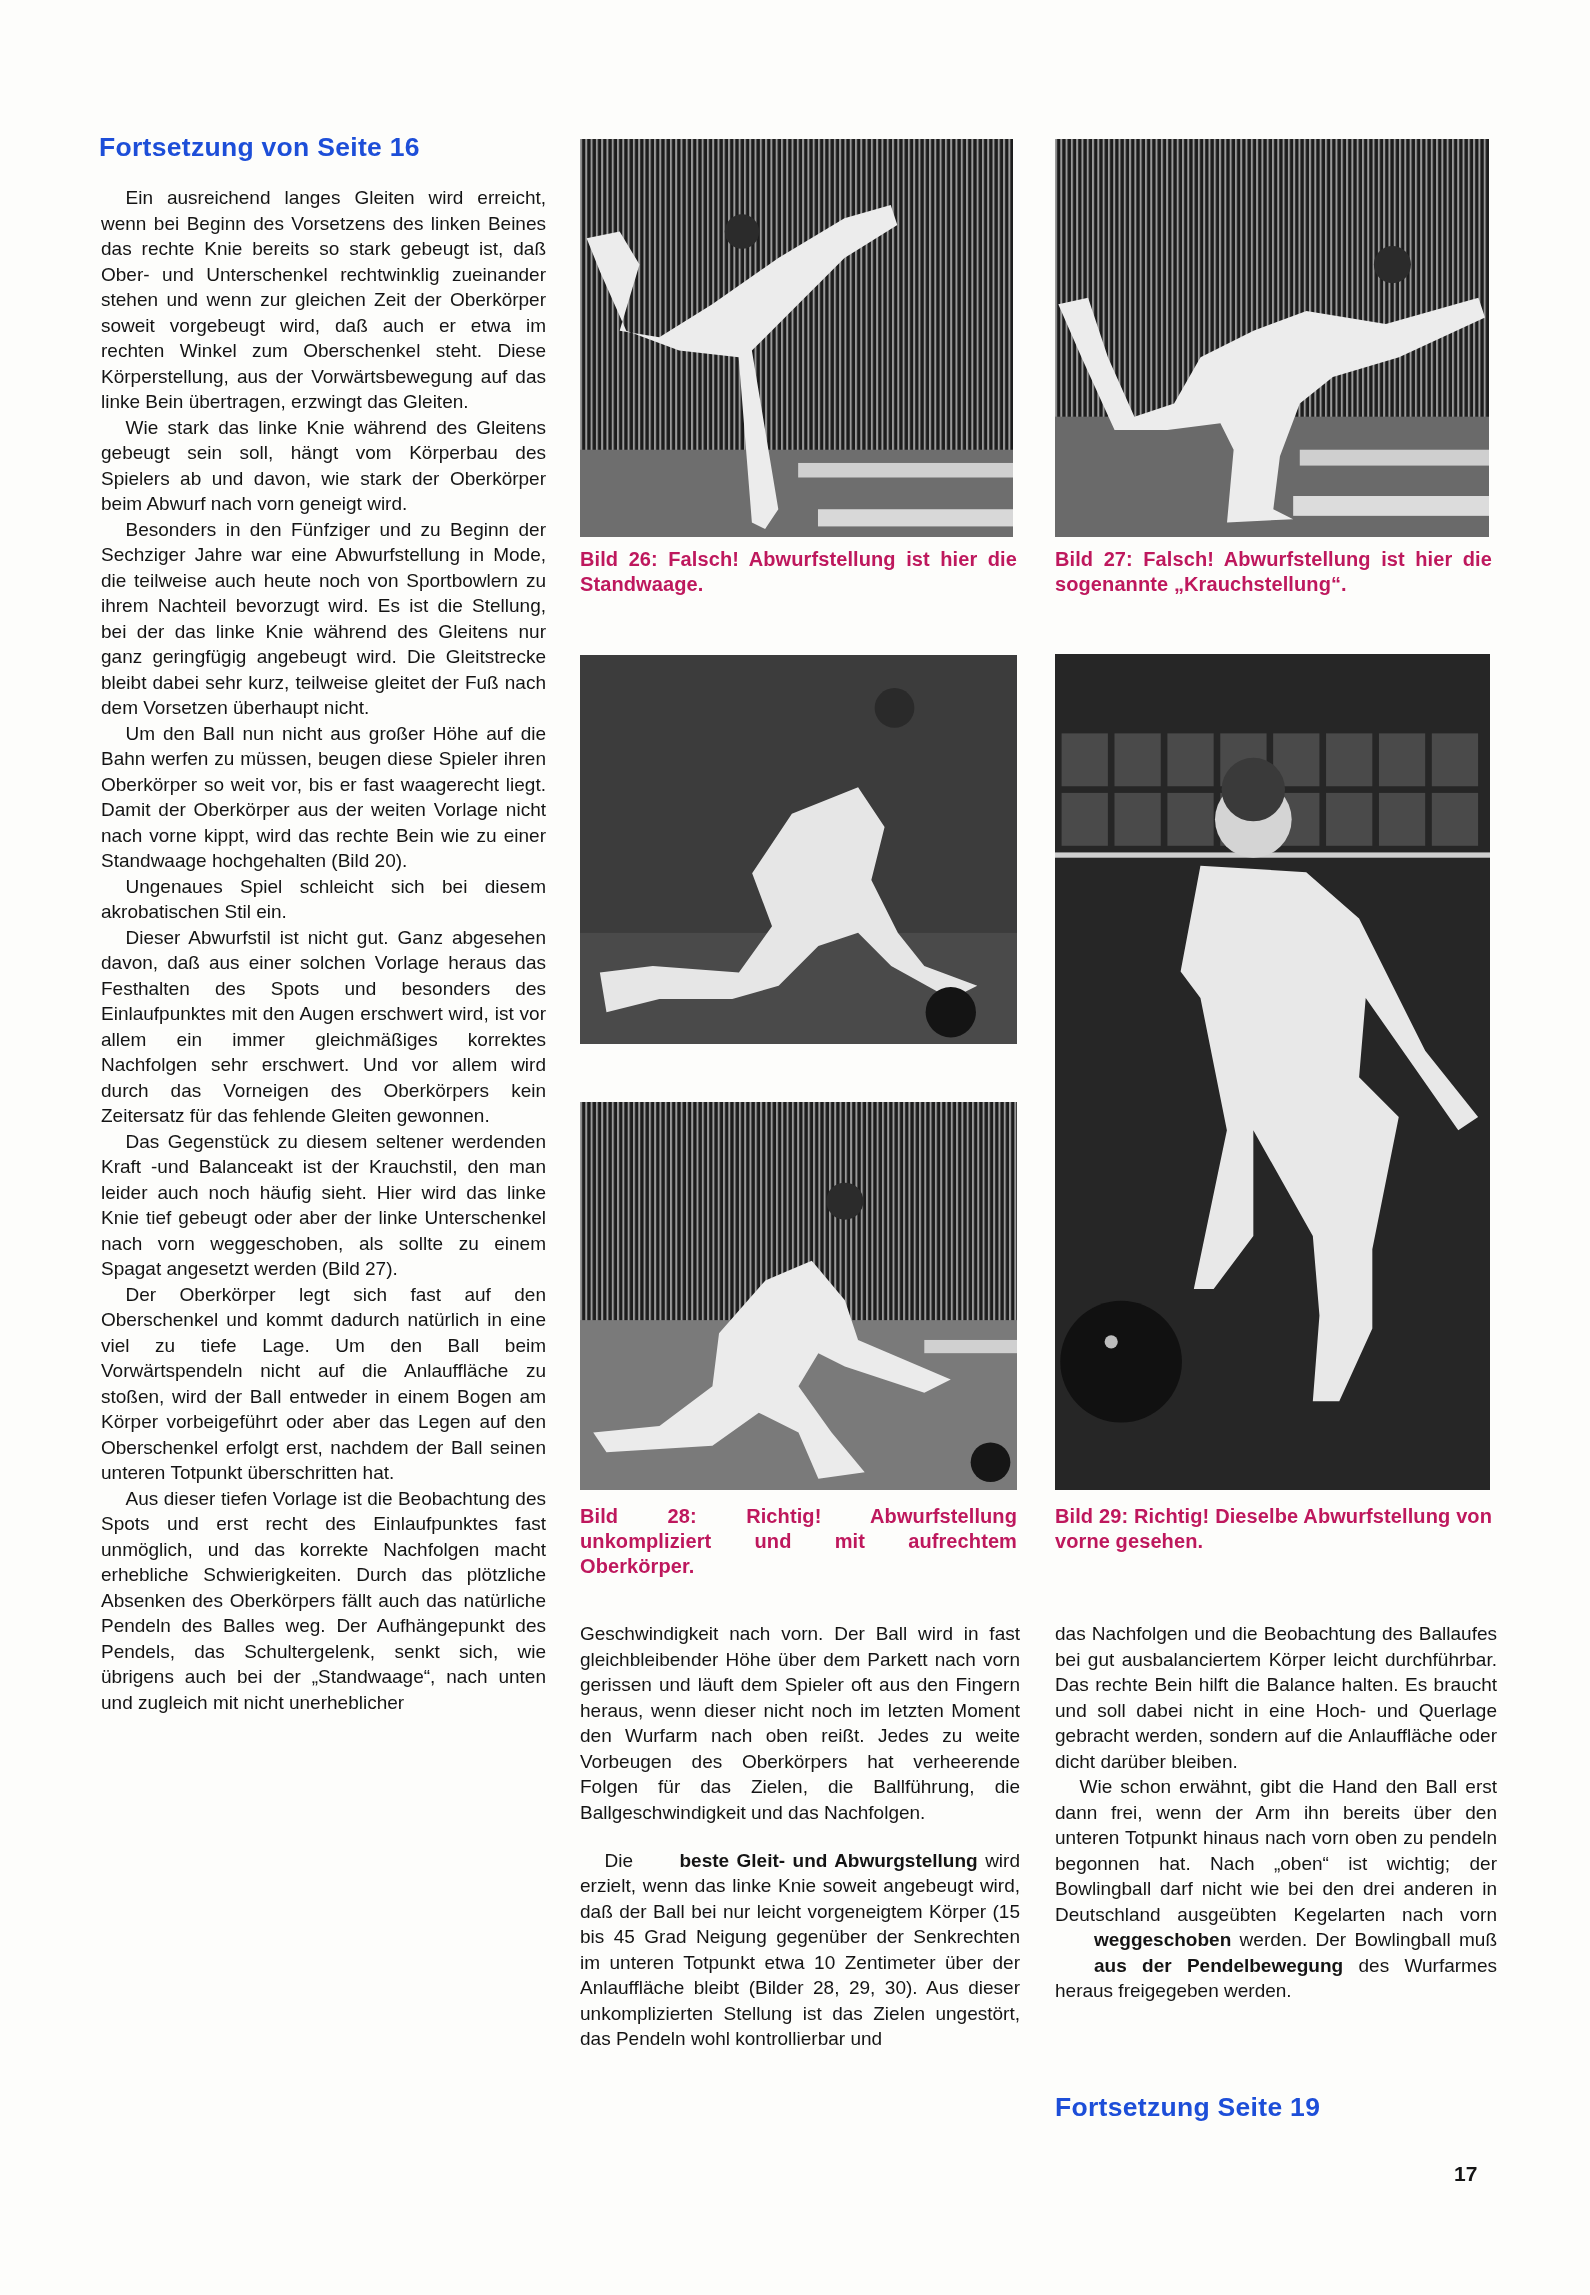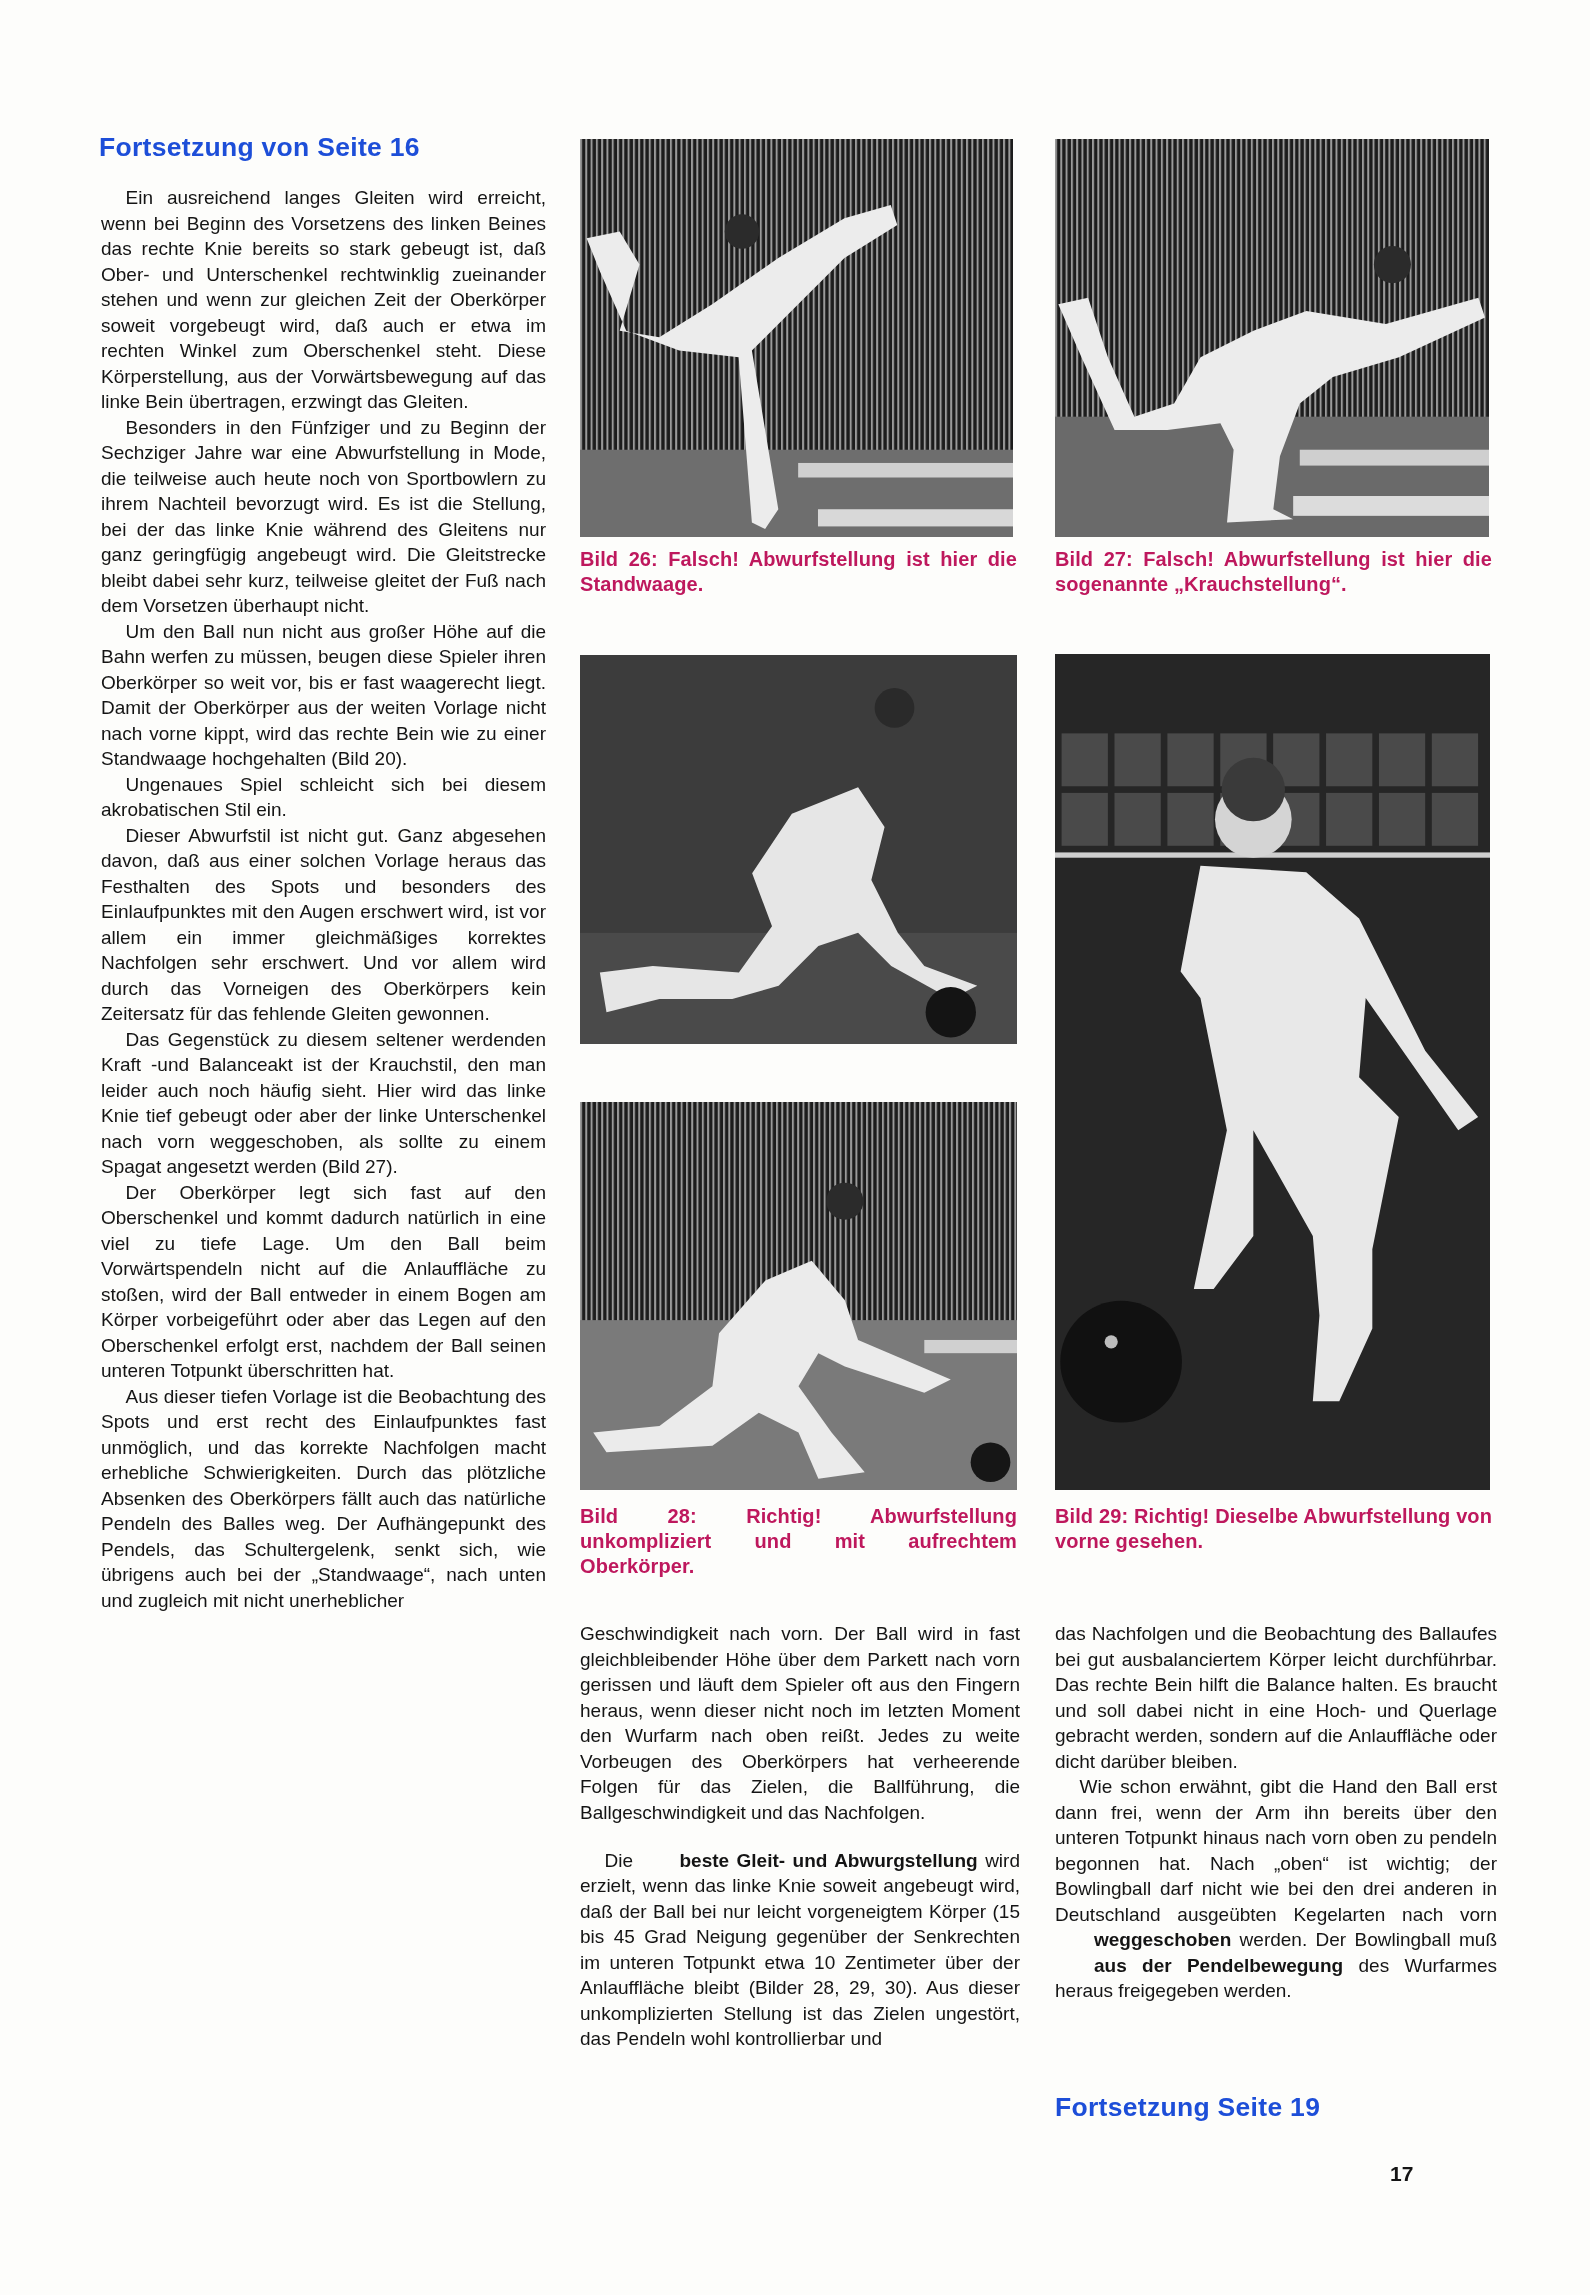--- a/index.html
+++ b/index.html
@@ -16,20 +16,21 @@
   .photo svg { width:100%; height:100%; display:block; }
   .pagenum { font-weight:bold; font-size:21px; }
 </style>
 </head>
 <body>
 
 <div class="abs heading" style="left:99px; top:132px;">Fortsetzung von Seite 16</div>
 
 <div class="abs col" style="left:101px; top:185px; width:445px;">
   <p>Ein ausreichend langes Gleiten wird erreicht, wenn bei Beginn des Vorsetzens des linken Beines das rechte Knie bereits so stark gebeugt ist, daß Ober- und Unterschenkel rechtwinklig zueinander stehen und wenn zur gleichen Zeit der Oberkörper soweit vorgebeugt wird, daß auch er etwa im rechten Winkel zum Oberschenkel steht. Diese Körperstellung, aus der Vorwärtsbewegung auf das linke Bein übertragen, erzwingt das Gleiten.</p>
+  <p>Wie stark das linke Knie während des Gleitens gebeugt sein soll, hängt vom Körperbau des Spielers ab und davon, wie stark der Oberkörper beim Abwurf nach vorn geneigt wird.</p>
   <p>Besonders in den Fünfziger und zu Beginn der Sechziger Jahre war eine Abwurfstellung in Mode, die teilweise auch heute noch von Sportbowlern zu ihrem Nachteil bevorzugt wird. Es ist die Stellung, bei der das linke Knie während des Gleitens nur ganz geringfügig angebeugt wird. Die Gleitstrecke bleibt dabei sehr kurz, teilweise gleitet der Fuß nach dem Vorsetzen überhaupt nicht.</p>
   <p>Um den Ball nun nicht aus großer Höhe auf die Bahn werfen zu müssen, beugen diese Spieler ihren Oberkörper so weit vor, bis er fast waagerecht liegt. Damit der Oberkörper aus der weiten Vorlage nicht nach vorne kippt, wird das rechte Bein wie zu einer Standwaage hochgehalten (Bild 20).</p>
   <p>Ungenaues Spiel schleicht sich bei diesem akrobatischen Stil ein.</p>
   <p>Dieser Abwurfstil ist nicht gut. Ganz abgesehen davon, daß aus einer solchen Vorlage heraus das Festhalten des Spots und besonders des Einlaufpunktes mit den Augen erschwert wird, ist vor allem ein immer gleichmäßiges korrektes Nachfolgen sehr erschwert. Und vor allem wird durch das Vorneigen des Oberkörpers kein Zeitersatz für das fehlende Gleiten gewonnen.</p>
   <p>Das Gegenstück zu diesem seltener werdenden Kraft -und Balanceakt ist der Krauchstil, den man leider auch noch häufig sieht. Hier wird das linke Knie tief gebeugt oder aber der linke Unterschenkel nach vorn weggeschoben, als sollte zu einem Spagat angesetzt werden (Bild 27).</p>
   <p>Der Oberkörper legt sich fast auf den Oberschenkel und kommt dadurch natürlich in eine viel zu tiefe Lage. Um den Ball beim Vorwärtspendeln nicht auf die Anlauffläche zu stoßen, wird der Ball entweder in einem Bogen am Körper vorbeigeführt oder aber das Legen auf den Oberschenkel erfolgt erst, nachdem der Ball seinen unteren Totpunkt überschritten hat.</p>
   <p>Aus dieser tiefen Vorlage ist die Beobachtung des Spots und erst recht des Einlaufpunktes fast unmöglich, und das korrekte Nachfolgen macht erhebliche Schwierigkeiten. Durch das plötzliche Absenken des Oberkörpers fällt auch das natürliche Pendeln des Balles weg. Der Aufhängepunkt des Pendels, das Schultergelenk, senkt sich, wie übrigens auch bei der „Standwaage“, nach unten und zugleich mit nicht unerheblicher</p>
 </div>
 
 <div class="abs photo" style="left:580px; top:139px; width:433px; height:398px;">
@@ -120,14 +121,14 @@
   <p style="margin-top:22.5px;"><span>Die </span><b>beste Gleit- und Abwurgstellung</b><span> wird erzielt, wenn das linke Knie soweit angebeugt wird, daß der Ball bei nur leicht vorgeneigtem Körper (15 bis 45 Grad Neigung gegenüber der Senkrechten im unteren Totpunkt etwa 10 Zentimeter über der Anlauffläche bleibt (Bilder 28, 29, 30). Aus dieser unkomplizierten Stellung ist das Zielen ungestört, das Pendeln wohl kontrollierbar und</span></p>
 </div>
 
 <div class="abs col" style="left:1055px; top:1621px; width:442px;">
   <p class="noindent">das Nachfolgen und die Beobachtung des Ballaufes bei gut ausbalanciertem Körper leicht durchführbar. Das rechte Bein hilft die Balance halten. Es braucht und soll dabei nicht in eine Hoch- und Querlage gebracht werden, sondern auf die Anlauffläche oder dicht darüber bleiben.</p>
   <p><span>Wie schon erwähnt, gibt die Hand den Ball erst dann frei, wenn der Arm ihn bereits über den unteren Totpunkt hinaus nach vorn oben zu pendeln begonnen hat. Nach „oben“ ist wichtig; der Bowlingball darf nicht wie bei den drei anderen in Deutschland ausgeübten Kegelarten nach vorn </span><b>weggeschoben</b><span> werden. Der Bowlingball muß </span><b>aus der Pendelbewegung</b><span> des Wurfarmes heraus freigegeben werden.</span></p>
 </div>
 
 <div class="abs heading" style="left:1055px; top:2092px;">Fortsetzung Seite 19</div>
 
-<div class="abs pagenum" style="left:1390px; top:2162px;text-align:center;">17</div>
+<div class="abs pagenum" style="left:1454px; top:2162px;text-align:center;">17</div>
 
 
 </body></html>

